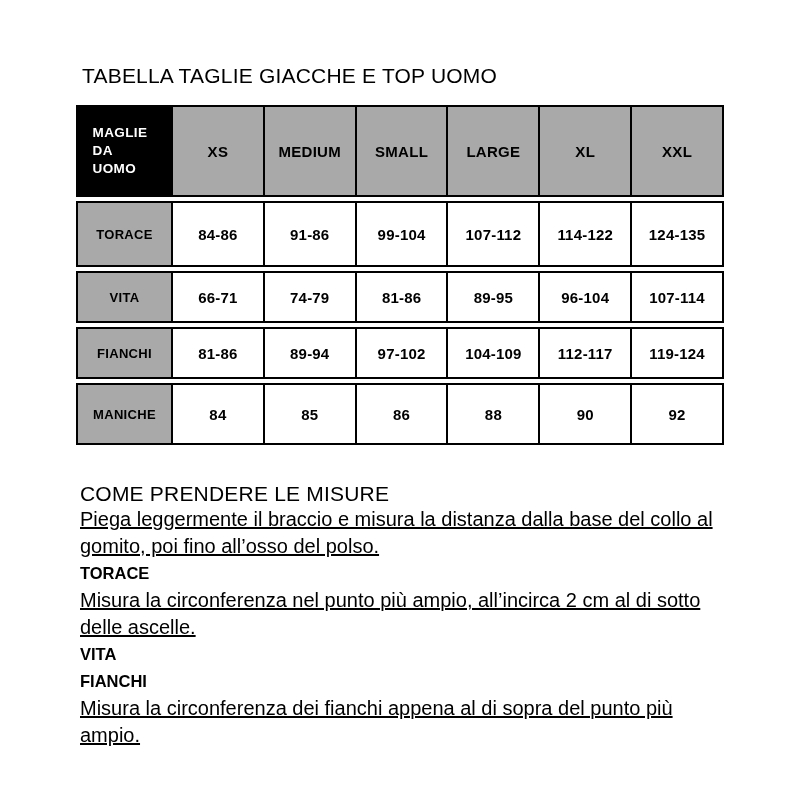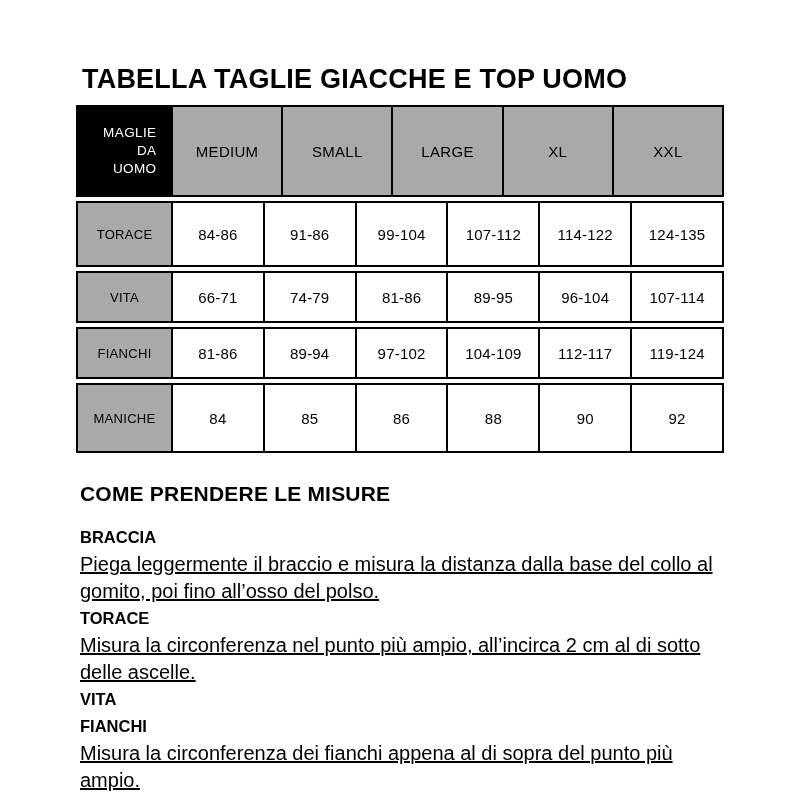--- a/index.html
+++ b/index.html
@@ -10,55 +10,55 @@
     background: #ffffff;
     font-family: "Liberation Sans", sans-serif;
     color: #000000;
     overflow: hidden;
   }
 
   .page-title {
     position: absolute;
     left: 82px;
     top: 64px;
-    font-size: 27px;
-    font-weight: bold;
+    font-size: 21px;
+    font-weight: normal;
     letter-spacing: 0.2px;
     white-space: nowrap;
   }
 
   
   .size-table {
     position: absolute;
     left: 76px;
     top: 105px;
     width: 648px;
   }
   .trow { display: flex; }
   .trow + .trow { margin-top: 4px; }
   .cell {
     box-sizing: border-box;
     border: 2px solid #000000;
     background: #ffffff;
     display: flex;
     align-items: center;
     justify-content: center;
-    text-align: right;
-    font-weight: normal;
+    text-align: left;
+    font-weight: bold;
     flex: 1 1 0;
     min-width: 0;
   }
   .cell + .cell { margin-left: -2px; }
   .label-col { flex: 0 0 97px; }
 
   .trow.header .cell { height: 92px; background: #a9a9a9; font-size: 15px; letter-spacing: 0.3px; }
   .trow.r-torace .cell  { height: 66px; }
   .trow.r-vita .cell    { height: 52px; }
   .trow.r-fianchi .cell { height: 52px; }
-  .trow.r-maniche .cell { height: 70px; }
+  .trow.r-maniche .cell { height: 62px; }
 
   .corner-cell { background: #000000 !important; color: #ffffff; }
   .corner-cell .corner-text {
     display: block;
     max-width: 64px;
     margin: 0 auto;
     font-size: 13.5px;
     line-height: 18px;
     letter-spacing: 0.4px;
   }
@@ -67,23 +67,23 @@
 
   
   .measure {
     position: absolute;
     left: 80px;
     top: 482px;
     width: 658px;
   }
   .measure-heading {
     font-size: 21px;
-    font-weight: bold;
+    font-weight: normal;
     letter-spacing: 0.2px;
-    margin: 0 0 18px 0;
+    margin: 0 0 0 0;
   }
   .measure-term {
     font-size: 16.5px;
     font-weight: bold;
     line-height: 27px;
   }
   .measure-desc {
     font-size: 20px;
     line-height: 27px;
     text-decoration: underline;
@@ -95,20 +95,21 @@
 <div class="page">
 
   <div class="page-title">TABELLA TAGLIE GIACCHE E TOP UOMO</div>
 
   <div class="size-table">
 
     <div class="trow header">
       <div class="cell label-col corner-cell">
         <span class="corner-text">MAGLIE DA UOMO</span>
       </div>
+      <div class="cell">XS</div>
       <div class="cell">MEDIUM</div>
       <div class="cell">SMALL</div>
       <div class="cell">LARGE</div>
       <div class="cell">XL</div>
       <div class="cell">XXL</div>
     </div>
 
     <div class="trow r-torace">
       <div class="cell label-col row-label">TORACE</div>
       <div class="cell value-cell">84-86</div>
@@ -147,21 +148,20 @@
       <div class="cell value-cell">88</div>
       <div class="cell value-cell">90</div>
       <div class="cell value-cell">92</div>
     </div>
 
   </div>
 
   <div class="measure">
     <h2 class="measure-heading">COME PRENDERE LE MISURE</h2>
 
-    <div class="measure-term">BRACCIA</div>
     <div class="measure-desc">Piega leggermente il braccio e misura la distanza dalla base del collo al gomito, poi fino all’osso del polso.</div>
 
     <div class="measure-term">TORACE</div>
     <div class="measure-desc">Misura la circonferenza nel punto più ampio, all’incirca 2 cm al di sotto delle ascelle.</div>
 
     <div class="measure-term">VITA</div>
 
     <div class="measure-term">FIANCHI</div>
     <div class="measure-desc">Misura la circonferenza dei fianchi appena al di sopra del punto più ampio.</div>
   </div>

